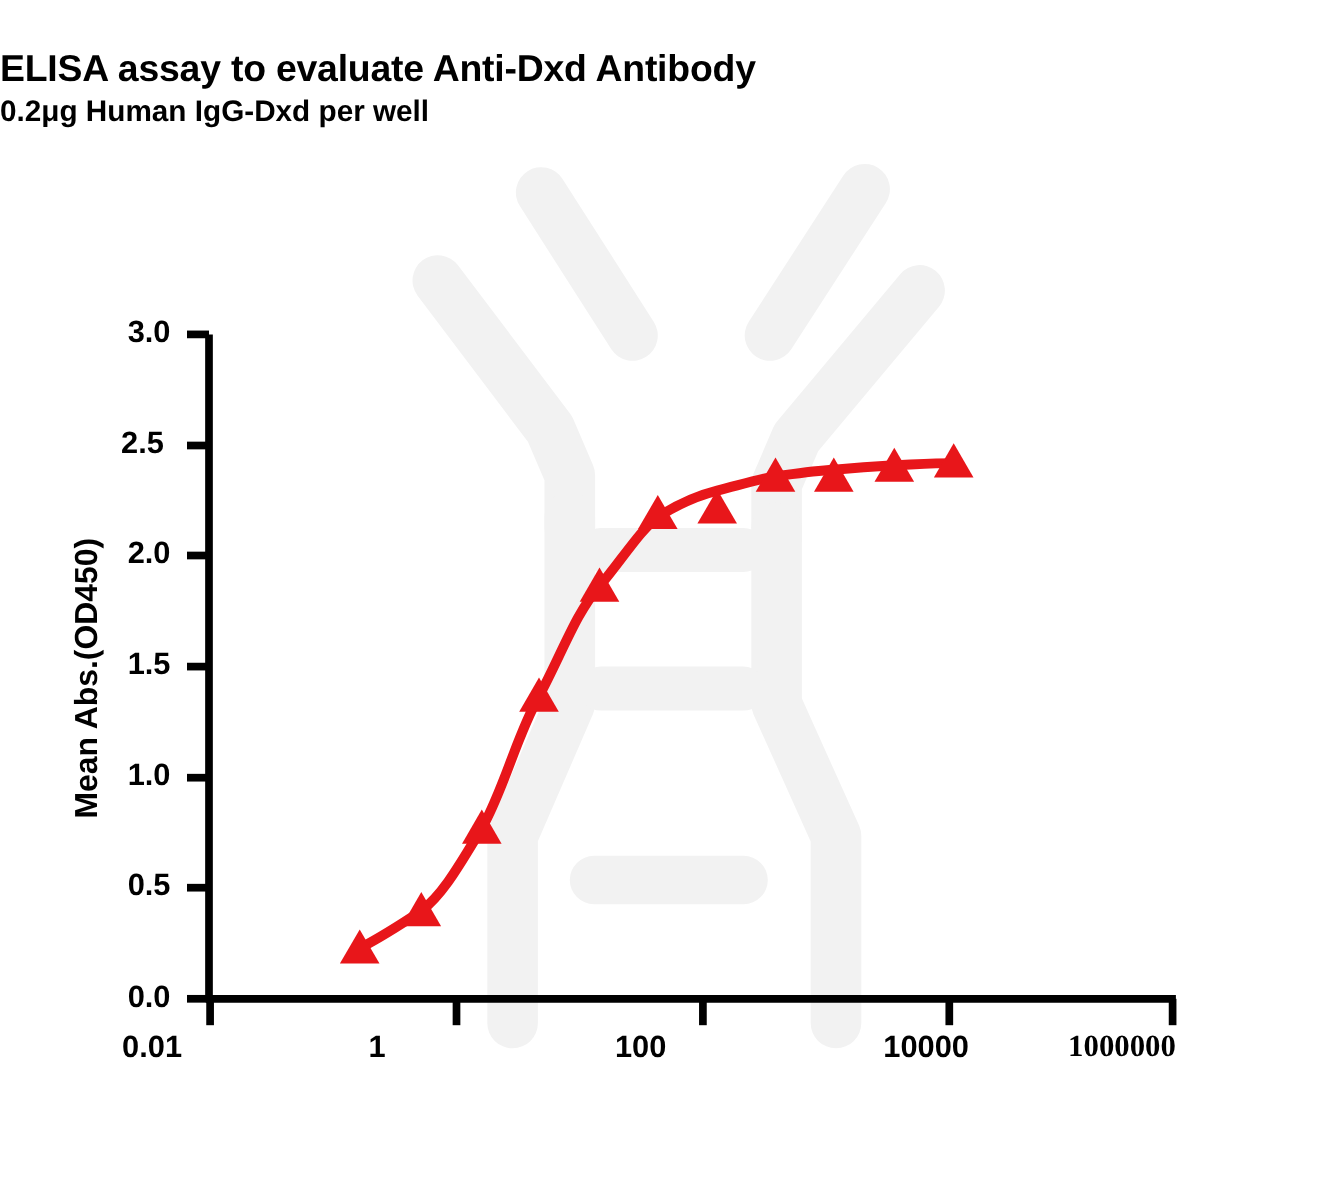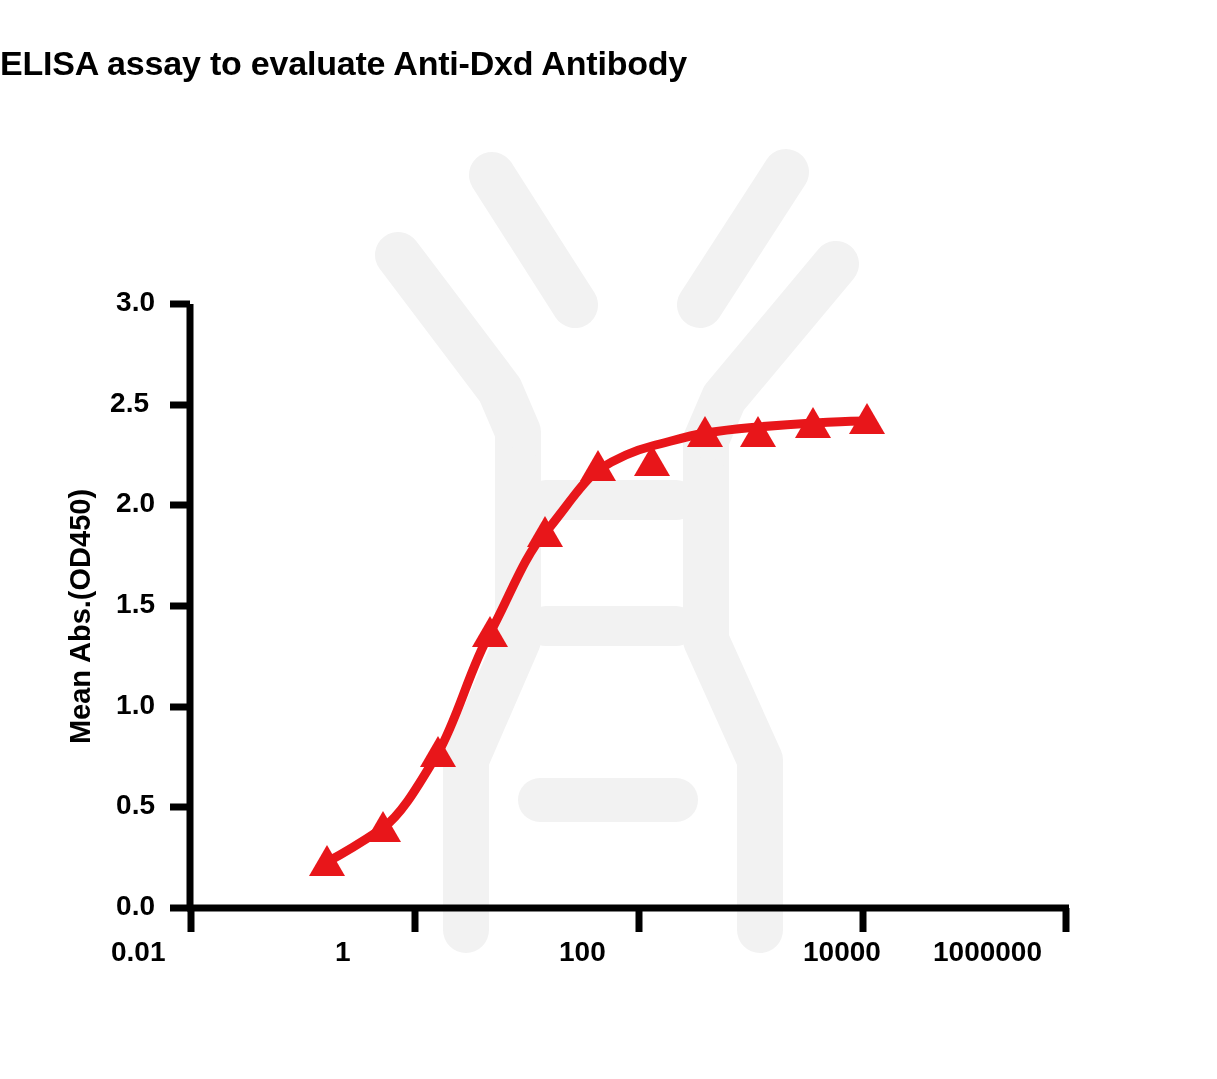--- a/index.html
+++ b/index.html
@@ -101,20 +101,21 @@
   .xtick-label {
   }
 </style>
 </head>
 <body>
 
 <div id="figure">
 
   <div class="title-block">
     <div class="chart-title">ELISA assay to evaluate Anti-Dxd Antibody</div>
+    <div class="chart-subtitle">0.2μg Human IgG-Dxd per well</div>
   </div>
 
   <svg class="plot-svg" viewBox="0 0 1217 1079">
 
     <g stroke="#F2F2F2" fill="none" stroke-linecap="round" stroke-linejoin="round">
 
       <path d="M492,175 L575,305" stroke-width="46"></path>
 
       <path d="M700,305 L786,172" stroke-width="46"></path>
 
@@ -188,16 +189,16 @@
     <div class="tick-label ytick-label" style="left:45px; top:689px;">1.0</div>
     <div class="tick-label ytick-label" style="left:45px; top:588px;">1.5</div>
     <div class="tick-label ytick-label" style="left:45px; top:487px;">2.0</div>
     <div class="tick-label ytick-label" style="left:39px; top:387px;">2.5</div>
     <div class="tick-label ytick-label" style="left:45px; top:286px;">3.0</div>
 
     <div class="tick-label xtick-label" style="left:111px; top:936px; width:160px;">0.01</div>
     <div class="tick-label xtick-label" style="left:335px; top:936px; width:160px;">1</div>
     <div class="tick-label xtick-label" style="left:559px; top:936px; width:160px;">100</div>
     <div class="tick-label xtick-label" style="left:803px; top:936px; width:160px;">10000</div>
-    <div class="tick-label xtick-label" style="left:933px; top:936px; width:190px;">1000000</div>
+    <div class="tick-label xtick-label" style="left:971px; top:936px; width:190px;font-family:Liberation Serif, serif;">1000000</div>
   </div>
 
 </div>
 
 </body></html>

